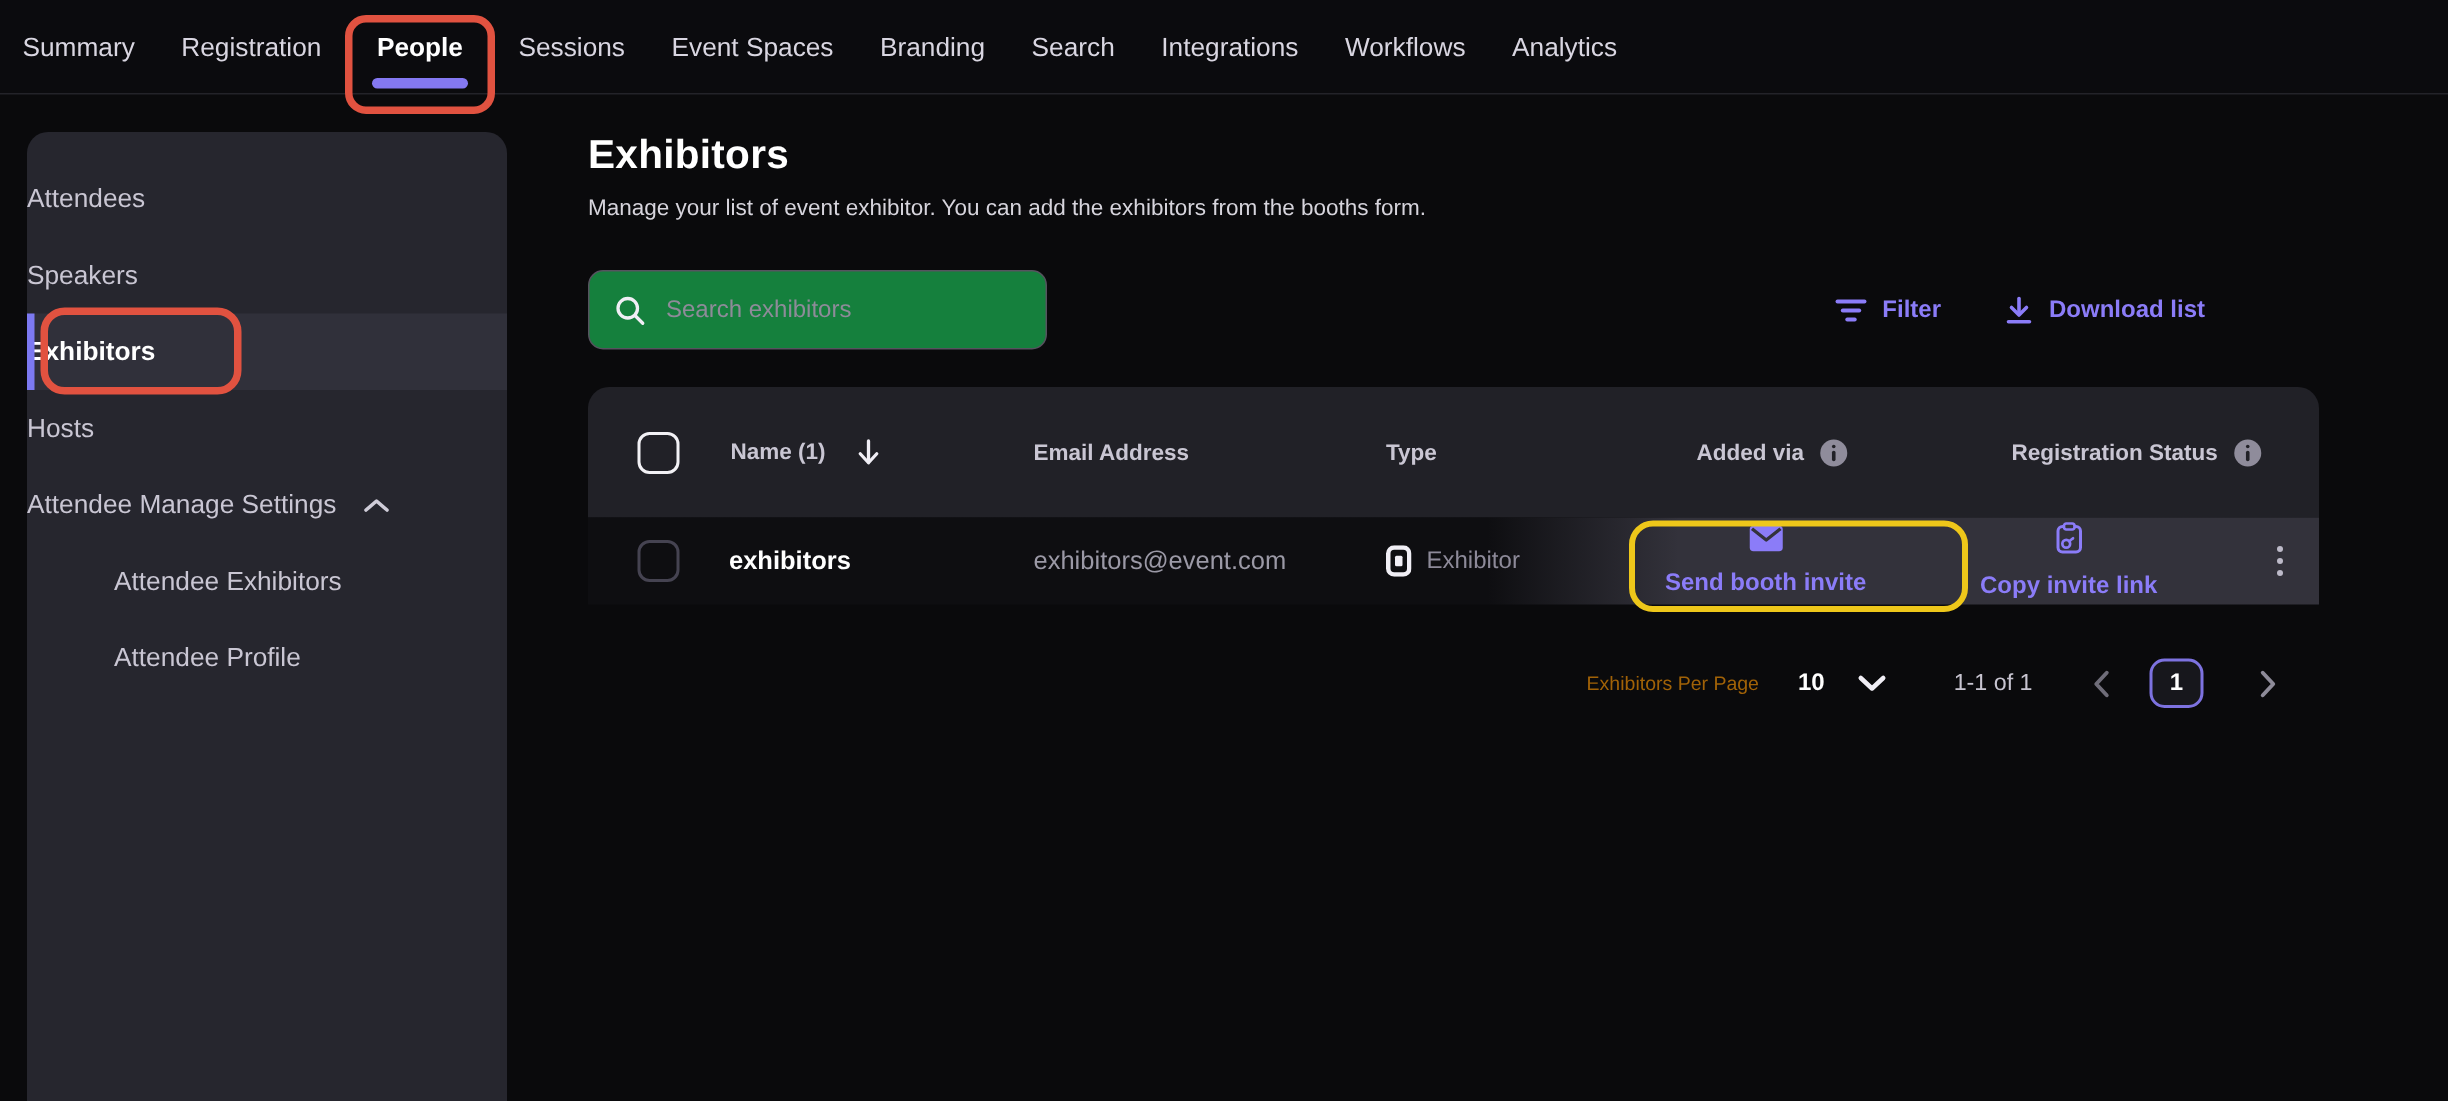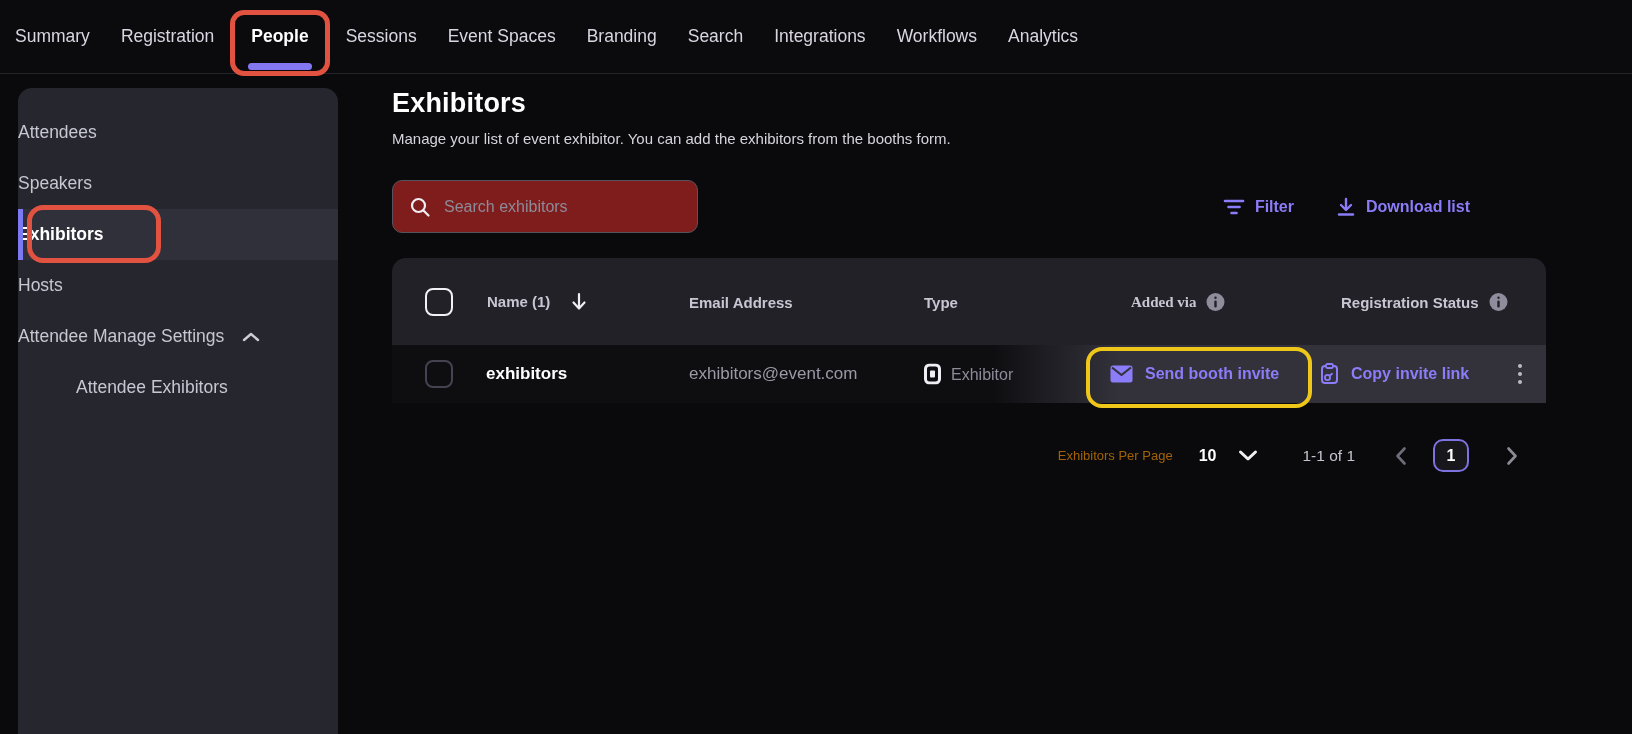--- a/index.html
+++ b/index.html
@@ -1,21 +1,21 @@
 <!DOCTYPE html>
 <html><head>
 <meta charset="utf-8">
 <style>
   * { margin:0; padding:0; box-sizing:border-box; }
   html,body { width:1632px; height:734px; background:#0a0a0c; overflow:hidden;
               font-family:"Liberation Sans", sans-serif; -webkit-font-smoothing:antialiased; }
   .stage { position:relative; width:1632px; height:734px; background:#0a0a0c; }
 
   
-  .topnav { position:absolute; left:0; top:0; width:100%; height:74px;
+  .topnav { position:absolute; left:0; top:0; width:100%; height:63px;
             background:#0b0b0e; border-bottom:1px solid #232329; overflow:visible; z-index:20; }
   .topnav ul { list-style:none; display:flex; align-items:center; height:100%;
                padding-left:15px; gap:31px; }
   .topnav li { position:relative; height:100%; display:flex; align-items:center;
                font-size:17.5px; color:#d9d6e1; cursor:pointer; white-space:nowrap; }
   .topnav li.active { color:#ffffff; font-weight:700; padding:0 6px; }
   .nav-underline { position:absolute; left:50%; transform:translateX(-50%); bottom:3px;
                    width:64px; height:7px; border-radius:5px; background:#8478f2; }
   .annot-people { position:absolute; left:-15px; right:-15px; top:10px; height:66px;
                   border:5px solid #e15240; border-radius:14px; z-index:30; pointer-events:none; }
@@ -32,21 +32,21 @@
                       border:5px solid #e15240; border-radius:16px; z-index:30; pointer-events:none; }
   .chev-up { margin-left:18px; display:inline-flex; }
 
   
   .main { position:absolute; left:392px; top:88px; width:1154px; }
   .page-title { font-size:27px; font-weight:700; color:#ffffff; letter-spacing:.2px; }
   .page-sub { margin-top:11px; font-size:15px; color:#d6d4dc; }
 
   .toolbar { margin-top:33px; display:flex; align-items:center; justify-content:space-between; }
   .searchbox { display:flex; align-items:center; gap:13px; width:306px; height:53px;
-               border:1px solid #56535f; border-radius:10px; background:#7f1d1d; padding:0 16px; }
+               border:1px solid #56535f; border-radius:10px; background:#15803d; padding:0 16px; }
   .searchbox input { flex:1; background:transparent; border:none; outline:none;
                      font-size:16px; color:#e8e6ee; font-family:"Liberation Sans", sans-serif; }
   .searchbox input::placeholder { color:#8e8b99; }
   .toolbar-actions { display:flex; align-items:center; gap:42px; padding-right:76px; }
   .link-btn { display:flex; align-items:center; gap:10px; font-size:16px; font-weight:700;
               color:#8b7cf8; cursor:pointer; white-space:nowrap; }
 
   
   .table { margin-top:25px; width:1154px; position:relative; }
   .thead { position:relative; height:87px; background:#212127; border-radius:14px 14px 0 0; }
@@ -56,21 +56,21 @@
           background:linear-gradient(90deg,#0e0e11 0%,#0e0e11 52%,#33323b 63%,#33323b 100%); }
   .td { position:absolute; top:50%; transform:translateY(-50%); display:flex; align-items:center;
         gap:10px; white-space:nowrap; }
   .checkbox { width:28px; height:28px; border-radius:8px; border:2px solid #f2f1f5;
               background:transparent; cursor:pointer; }
   .checkbox.dim { border-color:#454351; }
   .cell-name { font-size:17px; font-weight:700; color:#ffffff; }
   .cell-email { font-size:17px; color:#9b99a6; }
   .cell-type { font-size:16px; color:#8d8a99; }
   .row-action { display:flex; align-items:center; gap:12px; font-size:16px; font-weight:700;
-                color:#8b7cf8; cursor:pointer; white-space:nowrap; }
+                color:#8b7cf8; cursor:pointer; white-space:nowrap;flex-direction:column; }
   .kebab { display:flex; flex-direction:column; gap:4px; cursor:pointer; padding:4px; }
   .kebab span { width:4px; height:4px; border-radius:50%; background:#bdbac9; }
   .annot-invite { position:absolute; left:694px; top:2px; width:226px; height:61px;
                   border:4px solid #eec71a; border-radius:16px; z-index:30; pointer-events:none; }
 
   
   .pagination { margin-top:36px; display:flex; align-items:center; justify-content:flex-end;
                 padding-right:28px; gap:0; }
   .pp-label { font-size:13px; color:#a16207; margin-right:26px; }
   .pp-value { font-size:16px; font-weight:700; color:#ffffff; margin-right:22px; }
@@ -128,20 +128,23 @@
       <span>Attendee Manage Settings</span>
       <span class="chev-up">
         <svg width="18" height="12" viewBox="0 0 18 12">
             <polyline points="2,9 9,3 16,9" fill="none" stroke="#cfccd8" stroke-width="2.4" stroke-linecap="round" stroke-linejoin="round"></polyline>
           </svg>
       </span>
     </div>
     <div class="side-item sub">
       <span>Attendee Exhibitors</span>
     </div>
+    <div class="side-item sub">
+      <span>Attendee Profile</span>
+    </div>
   </aside>
 
   <main class="main">
     <h1 class="page-title">Exhibitors</h1>
     <p class="page-sub">Manage your list of event exhibitor. You can add the exhibitors from the booths form.</p>
 
     <div class="toolbar">
       <div class="searchbox">
         <span>
           <svg width="22" height="22" viewBox="0 0 22 22">
@@ -188,21 +191,21 @@
                 <polyline points="2.5,10.5 8,16.5 13.5,10.5" fill="none" stroke="#f0eef5" stroke-width="2.2" stroke-linecap="round" stroke-linejoin="round"></polyline>
               </svg>
           </span>
         </div>
         <div class="th" style="left:297px;">
           <span>Email Address</span>
         </div>
         <div class="th" style="left:532px;">
           <span>Type</span>
         </div>
-        <div class="th" style="left:739px;font-family:Liberation Serif, serif;">
+        <div class="th" style="left:739px;">
           <span>Added via</span>
           <span class="info-icon">
             <svg width="19" height="19" viewBox="0 0 19 19">
                 <circle cx="9.5" cy="9.5" r="9" fill="#8f8c9b"></circle>
                 <rect x="8.3" y="4" width="2.4" height="2.4" rx="1.2" fill="#212127"></rect>
                 <rect x="8.3" y="8" width="2.4" height="7" rx="1.2" fill="#212127"></rect>
               </svg>
           </span>
         </div>
         <div class="th" style="left:949px;">

